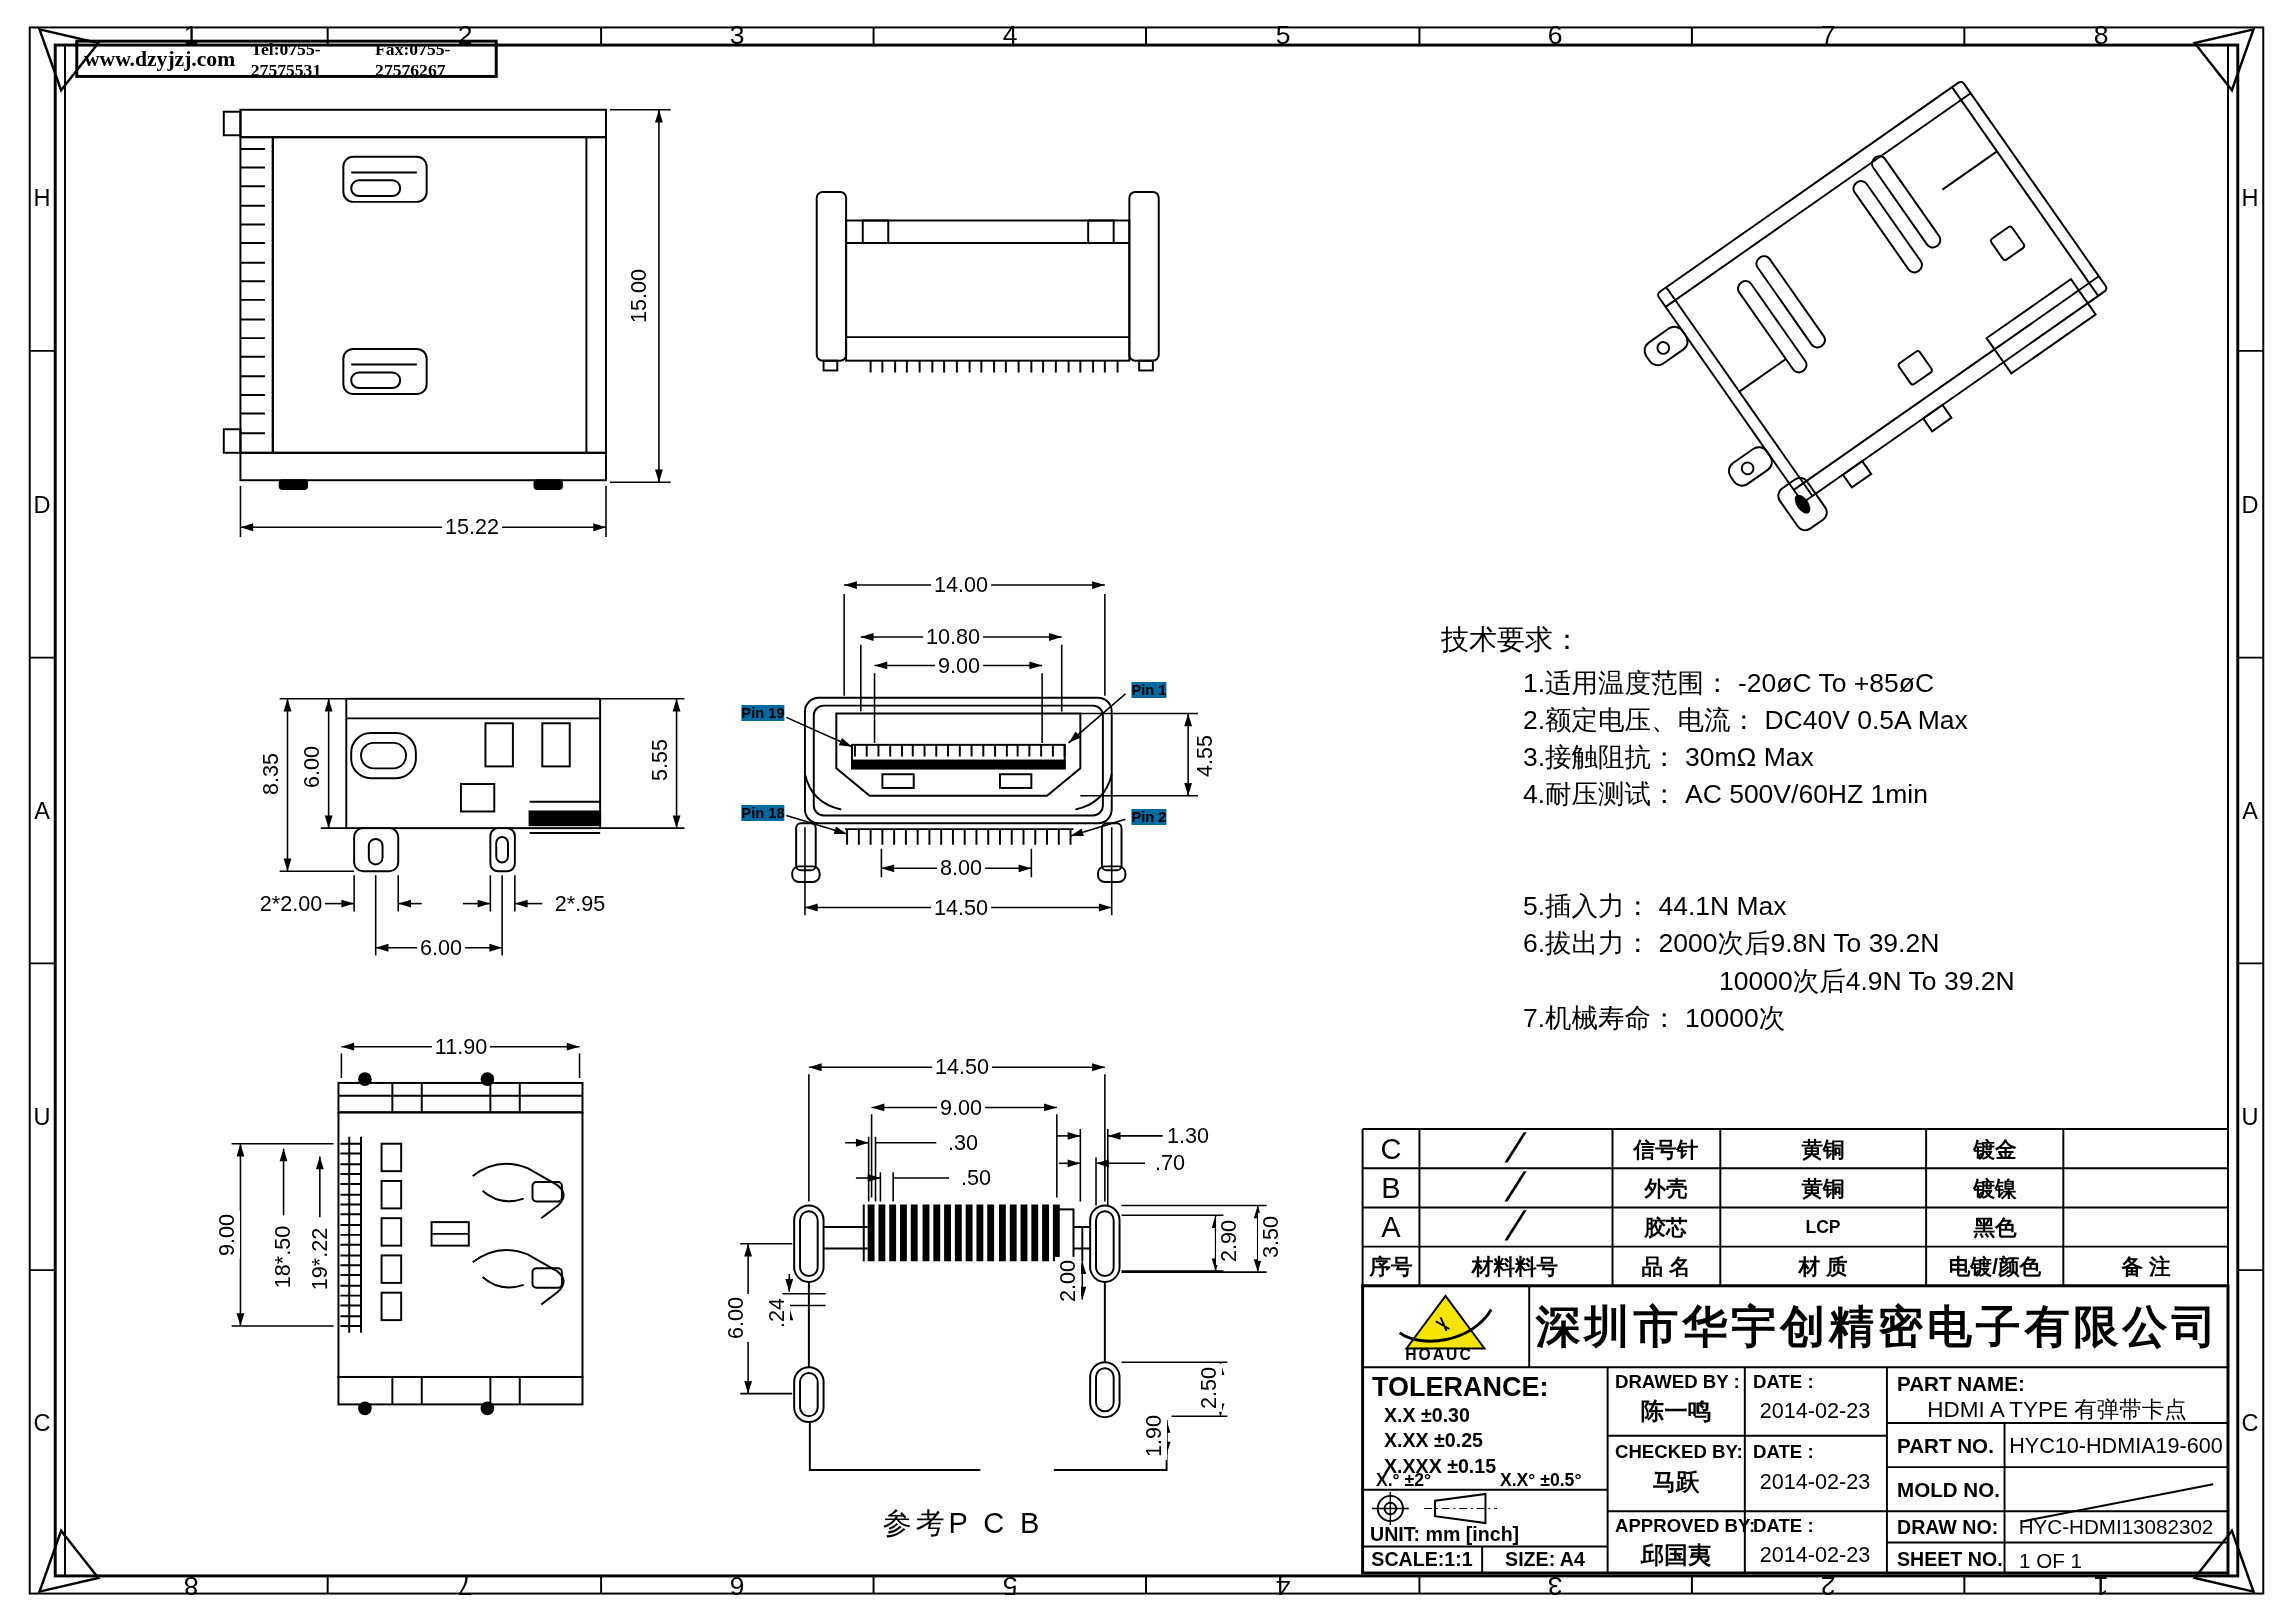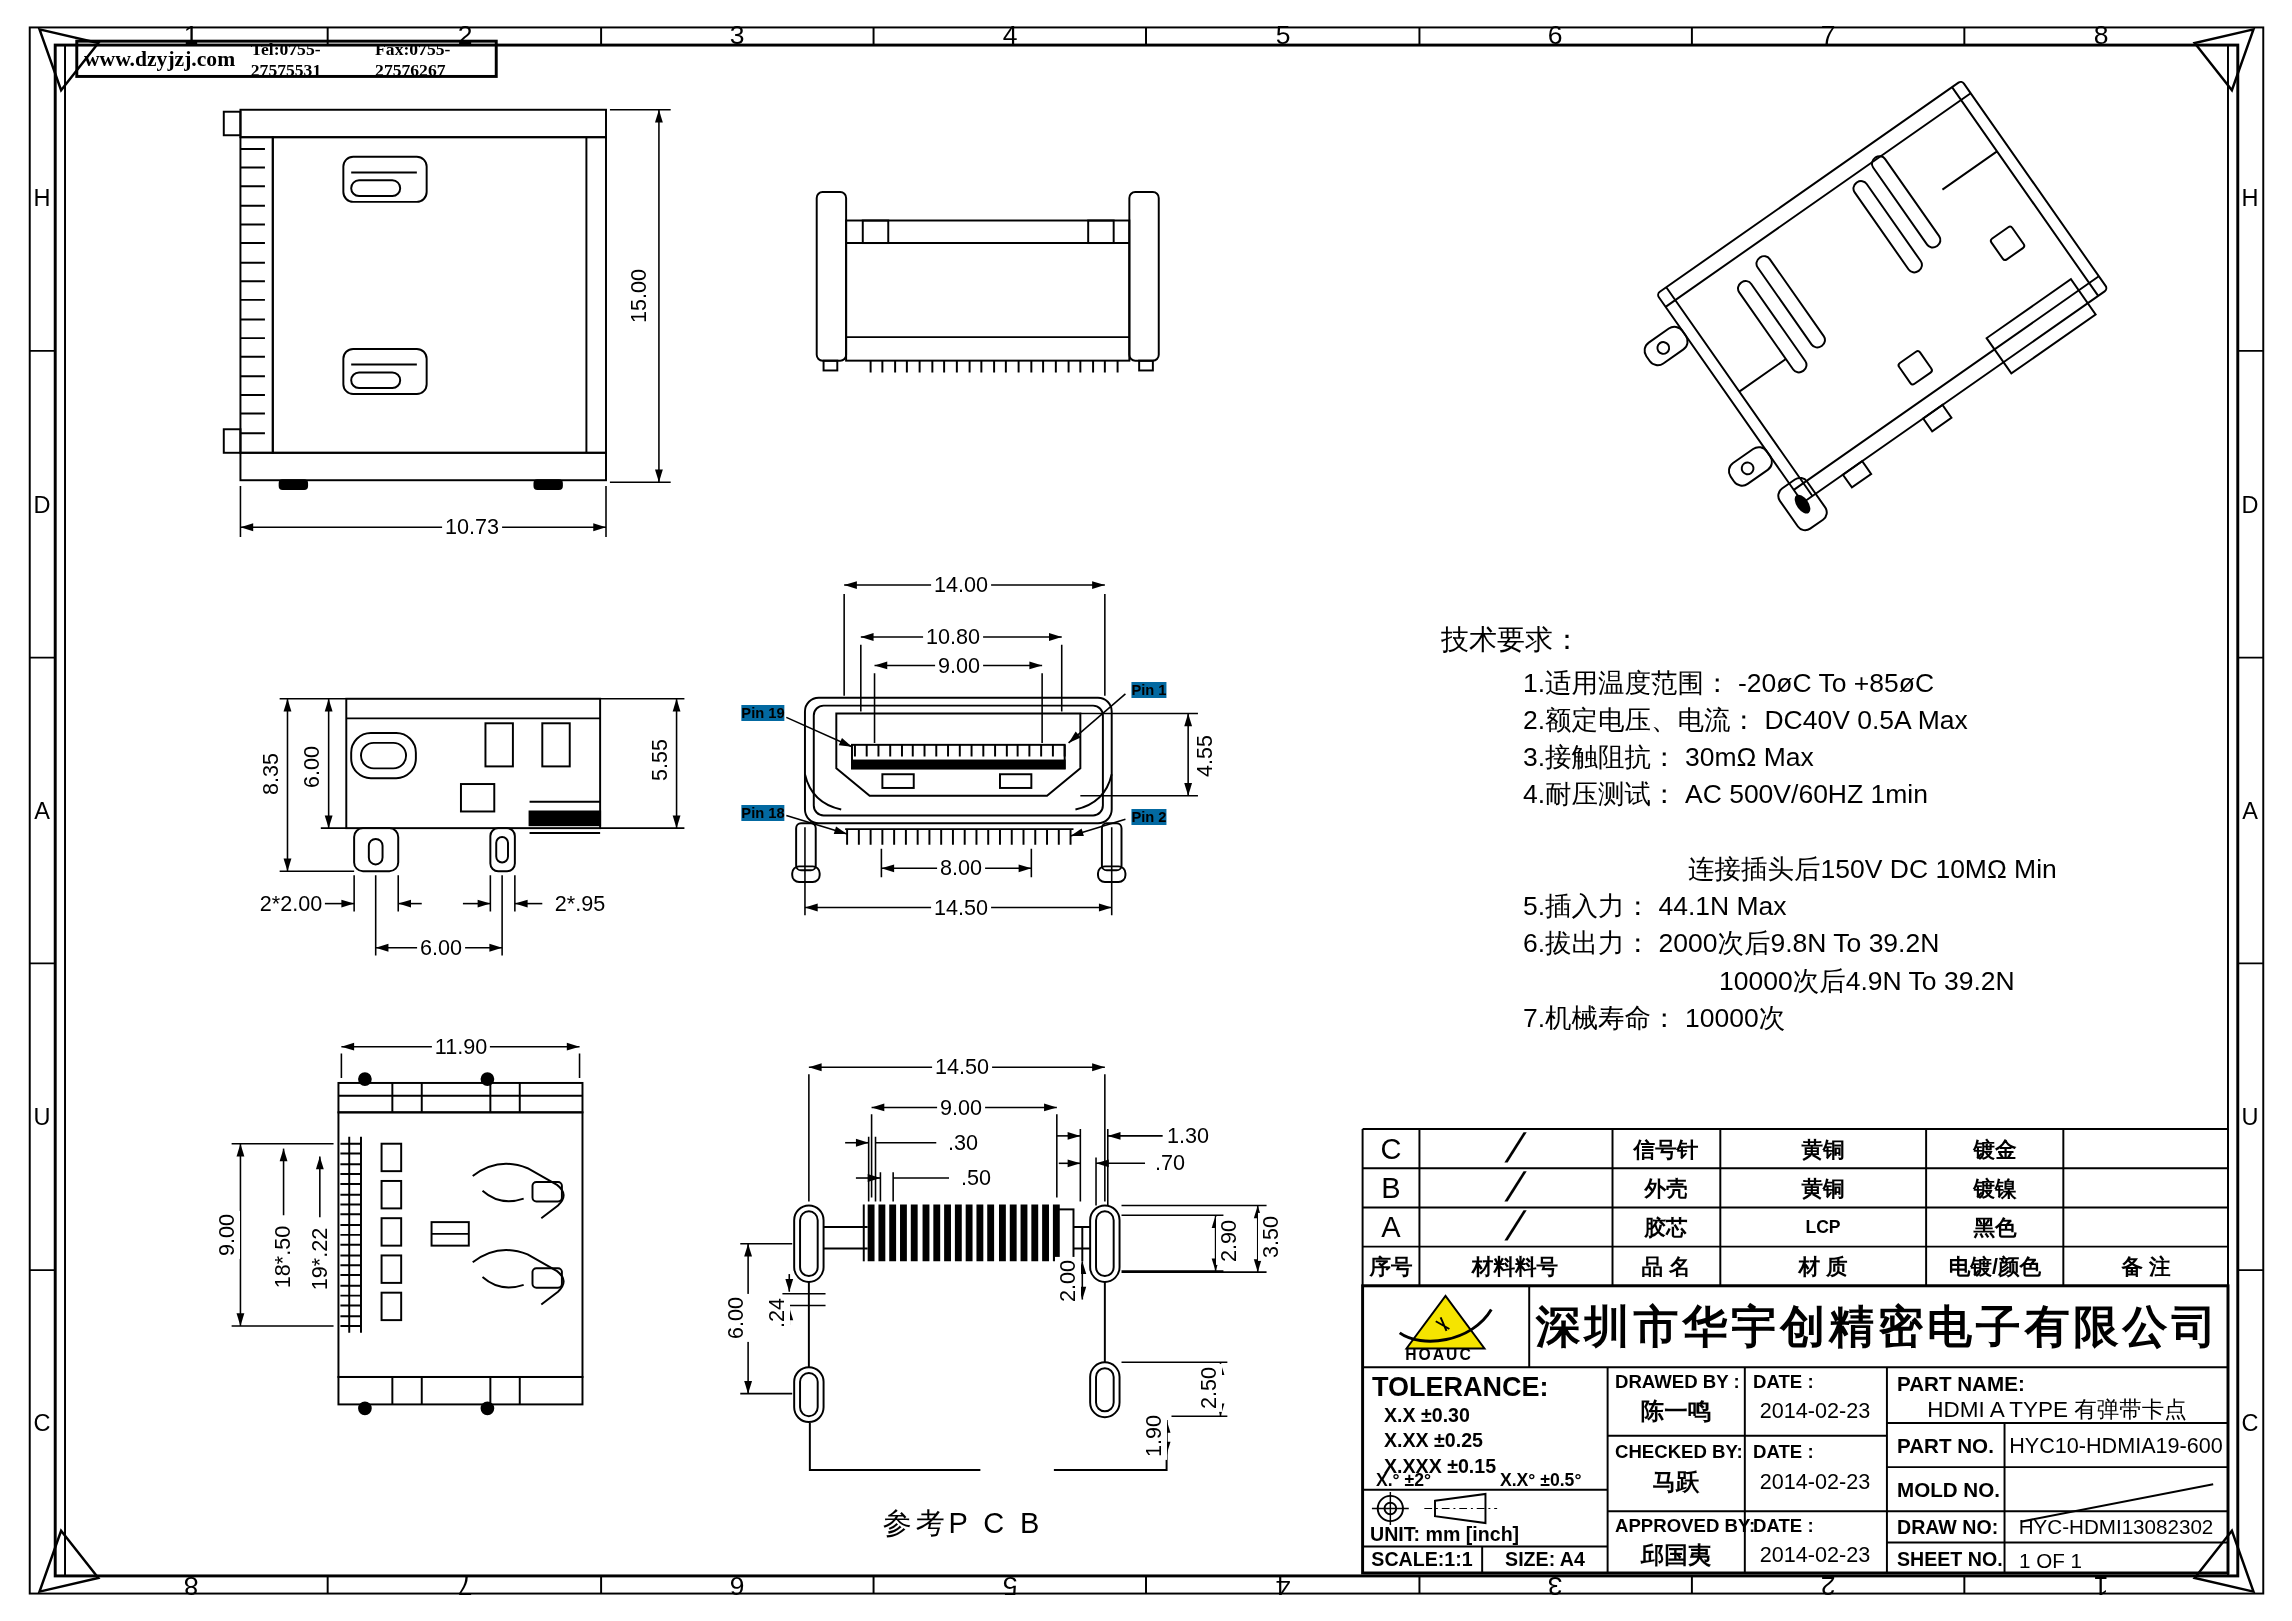--- a/index.html
+++ b/index.html
@@ -310,21 +310,21 @@
   <div class="zltr" style="left:2250px;top:1117px">U</div>
   <div class="zltr" style="left:2250px;top:1423px">C</div>
 
   <div class="hdr">
     <span class="site">www.dzyjzj.com</span>
     <span class="tf">Tel:0755-27575531</span>
     <span class="tf">Fax:0755-27576267</span>
   </div>
 
   <div class="dim rot" style="left:639px;top:296px">15.00</div>
-  <div class="dim" style="left:472px;top:527px">10.73</div>
+  <div class="dim" style="left:472px;top:527px">15.22</div>
 
   <div class="dim rot" style="left:271px;top:774px">8.35</div>
   <div class="dim rot" style="left:312px;top:767px">6.00</div>
   <div class="dim rot" style="left:660px;top:760px">5.55</div>
   <div class="dim" style="left:291px;top:904px">2*2.00</div>
   <div class="dim" style="left:580px;top:904px">2*.95</div>
   <div class="dim" style="left:441px;top:948px">6.00</div>
 
   <div class="dim" style="left:961px;top:585px">14.00</div>
   <div class="dim" style="left:953px;top:637px">10.80</div>
@@ -355,21 +355,20 @@
   <div class="dim rot" style="left:777px;top:1313px">.24</div>
   <div class="dim rot" style="left:1209px;top:1388px">2.50</div>
   <div class="dim rot" style="left:1154px;top:1436px">1.90</div>
   <div class="caption" style="left:963px;top:1524px">参考P  C  B</div>
 
   <div class="tech-title">技术要求：</div>
   <div class="tech-line" style="top:665px"><span style="margin-left:82px">1.适用温度范围： -20øC To +85øC</span></div>
   <div class="tech-line" style="top:702px"><span style="margin-left:82px">2.额定电压、电流： DC40V 0.5A Max</span></div>
   <div class="tech-line" style="top:739px"><span style="margin-left:82px">3.接触阻抗： 30mΩ Max</span></div>
   <div class="tech-line" style="top:776px"><span style="margin-left:82px">4.耐压测试： AC 500V/60HZ 1min</span></div>
-  <div class="tech-line" style="top:851px"><span style="margin-left:247px">连接插头后150V DC 10MΩ Min</span></div>
   <div class="tech-line" style="top:888px"><span style="margin-left:82px">5.插入力： 44.1N Max</span></div>
   <div class="tech-line" style="top:925px"><span style="margin-left:82px">6.拔出力： 2000次后9.8N To 39.2N</span></div>
   <div class="tech-line" style="top:963px"><span style="margin-left:278px">10000次后4.9N To 39.2N</span></div>
   <div class="tech-line" style="top:1000px"><span style="margin-left:82px">7.机械寿命： 10000次</span></div>
 
   <div class="tcell big" style="left:1391px;top:1149px">C</div>
   <div class="slash" style="left:1515px;top:1148px">/</div>
   <div class="tcell" style="left:1666px;top:1149px">信号针</div>
   <div class="tcell" style="left:1823px;top:1149px">黄铜</div>
   <div class="tcell" style="left:1995px;top:1149px">镀金</div>

